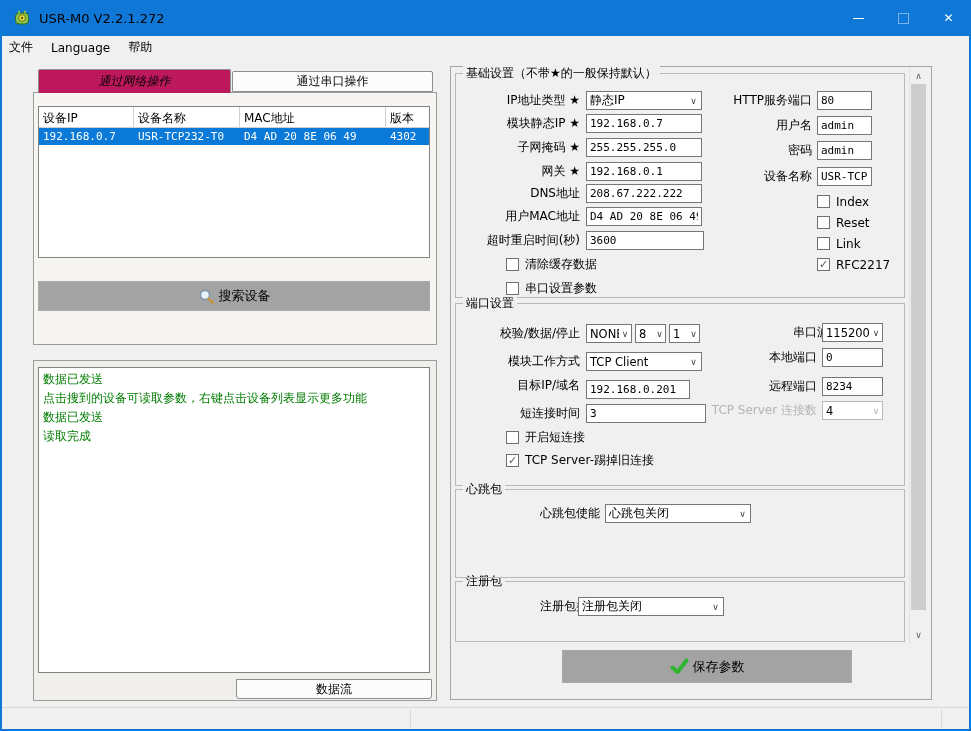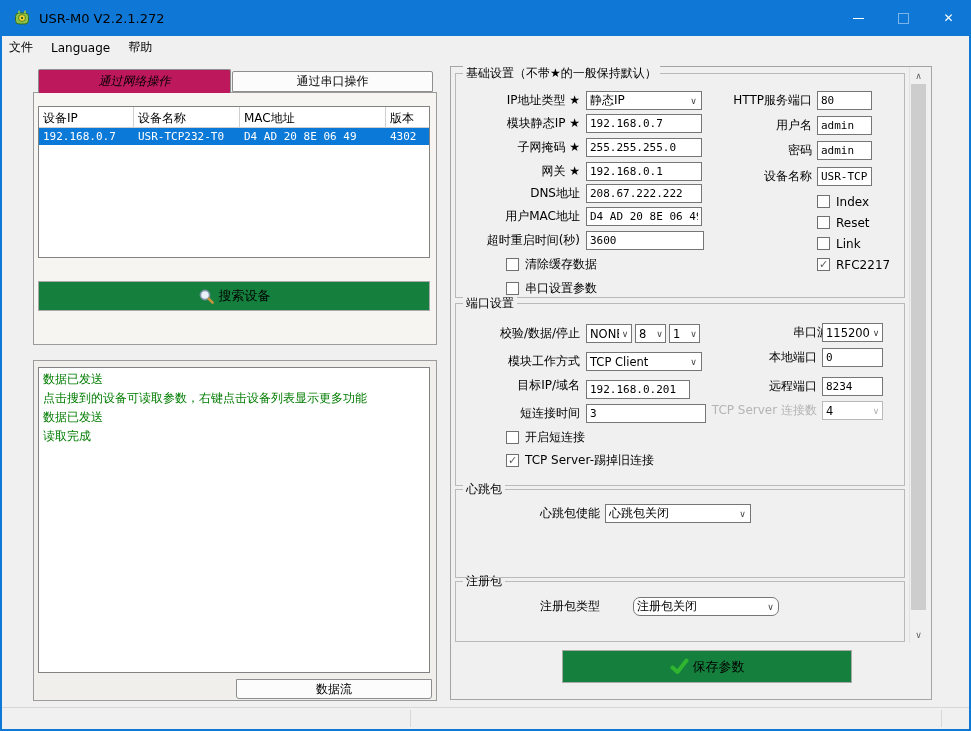--- a/index.html
+++ b/index.html
@@ -28,21 +28,21 @@
               display:flex;align-items:center;justify-content:center;border-radius:0 0 3px 3px;z-index:2;}
   .tab-bottom.active{background:#f0efec;border-top:none;z-index:3;}
   
   .dtable{position:absolute;box-sizing:border-box;background:#fff;border:1px solid #828282;z-index:3;overflow:hidden;}
   .dhead{display:flex;height:21px;}
   .hc{box-sizing:border-box;padding:3px 0 0 4px;border-right:1px solid #cfcfcf;border-bottom:1px solid #cfcfcf;white-space:nowrap;overflow:hidden;}
   .drow{display:flex;height:17px;}
   .drow.selected{background:#0b79d8;color:#fff;}
   .dc{box-sizing:border-box;padding:2px 0 0 4px;font:11px "DejaVu Sans Mono","Liberation Mono",monospace;white-space:nowrap;overflow:hidden;}
   
-  .btn{position:absolute;box-sizing:border-box;border:1px solid #a9a9a9;background:#15803d;
+  .btn{position:absolute;box-sizing:border-box;border:1px solid #a9a9a9;background:#a3a3a3;
        display:flex;align-items:center;justify-content:center;gap:4px;z-index:3;
        font-family:inherit;font-size:13px;cursor:default;}
   
   .logbox{position:absolute;box-sizing:border-box;background:#fff;border:1px solid #828282;z-index:3;
           padding:2px 4px;color:#007c00;line-height:19px;overflow:hidden;}
   .logline{white-space:nowrap;}
   
   .rpanel{position:absolute;box-sizing:border-box;border:1px solid #a5a5a5;background:#f0f0f0;z-index:1;}
   .grp{position:absolute;box-sizing:border-box;border:1px solid #b9b9b7;z-index:2;}
   .legend{position:absolute;top:-9px;left:7px;background:#f0f0f0;padding:0 3px;white-space:nowrap;}
@@ -283,21 +283,21 @@
     <span class="c" style="width:12px;">∨</span>
   </div>
 
   <div class="lbl" style="left:450px;top:504px;width:150px;">心跳包使能</div>
   <div class="sel" style="left:605px;top:504px;width:146px;">
     <span class="v" style="font-size:12px;">心跳包关闭</span>
     <span class="c">∨</span>
   </div>
 
   <div class="lbl" style="left:450px;top:597px;width:150px;">注册包类型</div>
-  <div class="sel" style="left:633px;top:597px;width:146px;border-radius:7px;">
+  <div class="sel" style="left:578px;top:597px;width:146px;">
     <span class="v" style="font-size:12px;">注册包关闭</span>
     <span class="c">∨</span>
   </div>
 
   <button class="btn" style="left:562px;top:650px;width:290px;height:33px;">
     <span style="display:inline-flex;">
       <svg width="19" height="17" viewBox="0 0 19 17">
         <path d="M2.5 9.5 L7.5 14 L16.5 2.5" fill="none" stroke="#2fb52f" stroke-width="4" stroke-linecap="round" stroke-linejoin="round"></path>
       </svg>
     </span>

